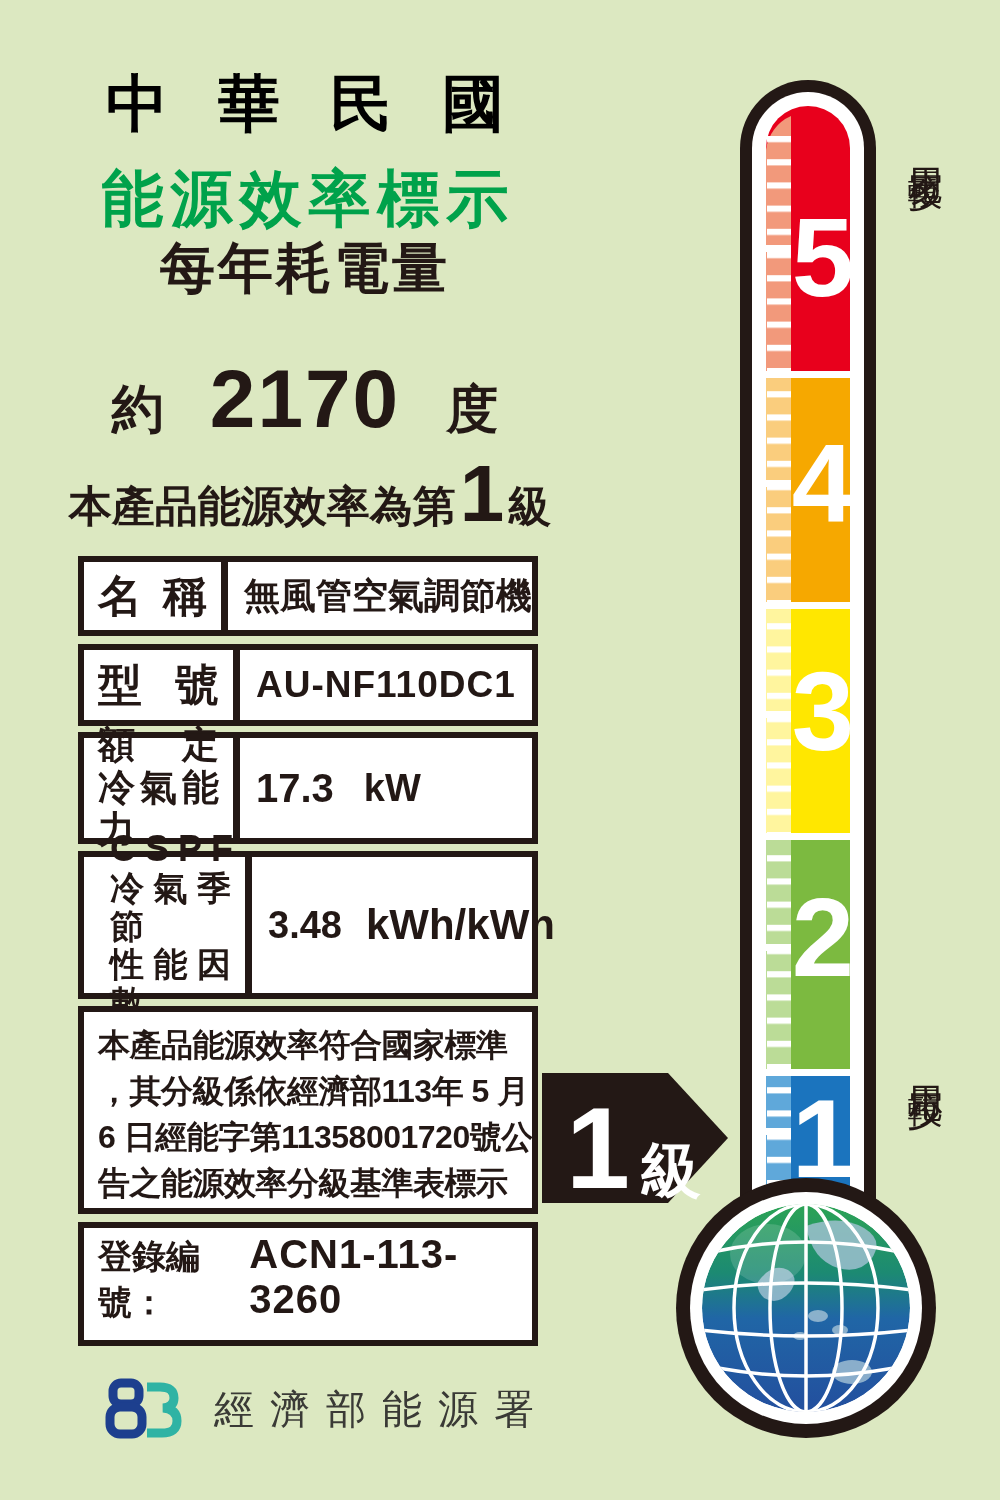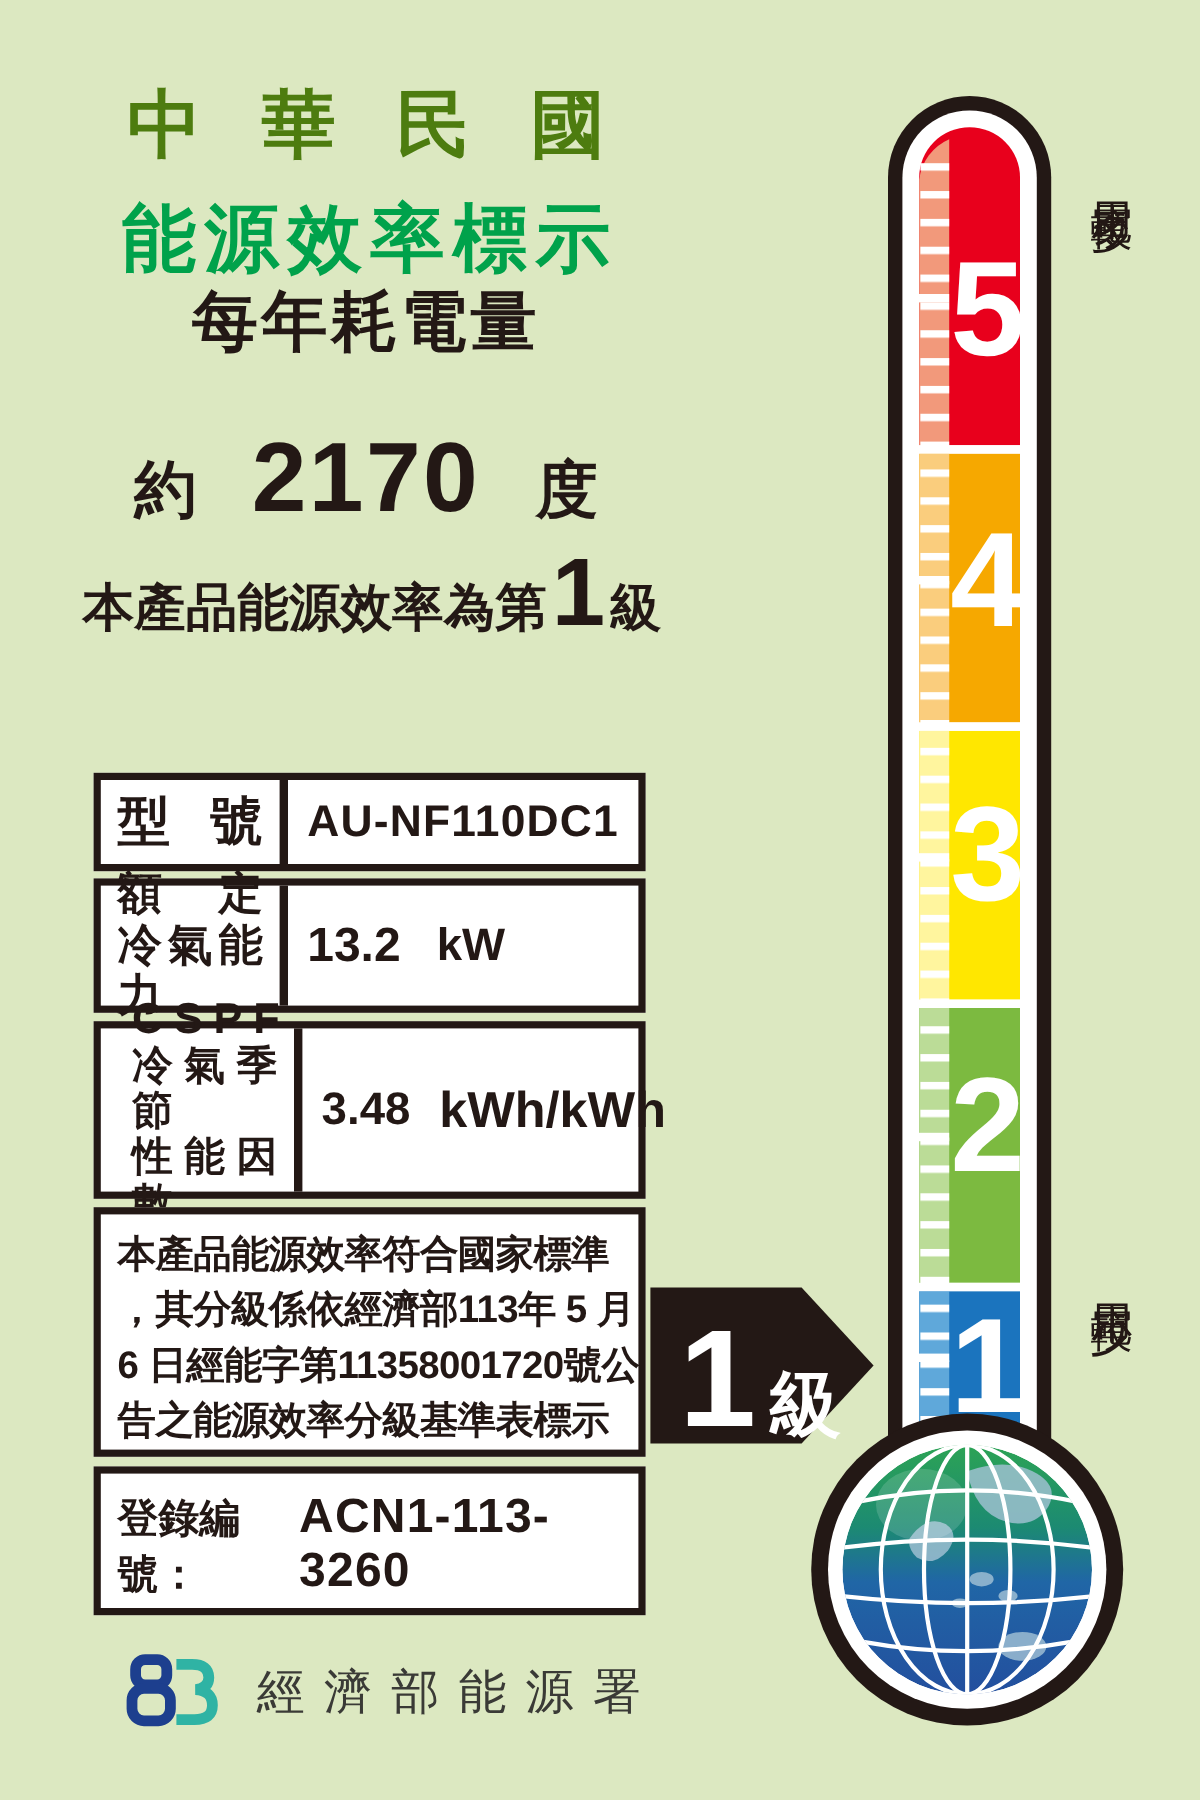--- a/index.html
+++ b/index.html
@@ -1,21 +1,21 @@
 <!DOCTYPE html>
 <html><head>
 <meta charset="utf-8">
 <style>
   html,body{margin:0;padding:0;}
   body{font-family:"Liberation Sans", sans-serif;}
   .page{position:relative;width:1000px;height:1500px;background:#DCE8C1;overflow:hidden;color:#231815;}
 
   
   .hdr{position:absolute;left:55px;width:500px;text-align:center;}
-  .title1{top:62px;font-size:62px;font-weight:700;color:#4d7c0f;letter-spacing:50px;text-indent:50px;white-space:nowrap;}
+  .title1{top:62px;font-size:62px;font-weight:700;color:#000000;letter-spacing:50px;text-indent:50px;white-space:nowrap;}
   .title2{top:142px;font-size:62px;font-weight:700;color:#00A24B;letter-spacing:7px;text-indent:7px;white-space:nowrap;margin-top:15px;}
   .subtitle{top:232px;font-size:55px;font-weight:700;letter-spacing:3px;white-space:nowrap;}
 
   .consump{position:absolute;left:55px;top:352px;width:500px;display:flex;justify-content:center;align-items:baseline;gap:46px;}
   .consump .pre,.consump .unit{font-size:52px;font-weight:700;}
   .consump .val{font-size:82px;font-weight:700;letter-spacing:2px;}
 
   .gradeline{position:absolute;left:70px;top:448px;width:480px;display:flex;justify-content:center;align-items:baseline;white-space:nowrap;}
   .gradeline .pre,.gradeline .suf{font-size:43px;font-weight:700;}
   .gradeline .big{font-size:80px;font-weight:700;margin:0 4px;}
@@ -34,21 +34,21 @@
   .v-num{font-size:40px;font-weight:700;}
   .v-unit{font-size:38px;font-weight:700;margin-left:30px;}
   .v-num2{font-size:38px;font-weight:700;}
   .v-unit2{font-size:42px;font-weight:700;margin-left:24px;}
 
   .row-name{top:556px;height:80px;}
   .row-model{top:644px;height:82px;}
   .row-cap{top:732px;height:112px;}
   .row-cspf{top:851px;height:148px;padding-left:12px;}
   .row-notice{top:1006px;height:208px;display:block;padding:10px 14px;}
-  .row-reg{top:1222px;height:124px;display:block;padding:14px 14px;}
+  .row-reg{top:1222px;height:124px;display:block;padding:4px 14px;}
 
   .notice-line{font-size:32px;font-weight:700;line-height:46px;letter-spacing:-0.5px;white-space:nowrap;}
   .reg-line{display:flex;align-items:baseline;}
   .reg-label{font-size:34px;font-weight:700;}
   .reg-value{font-size:40px;font-weight:700;letter-spacing:1px;}
 
   
   .footer{position:absolute;left:100px;top:1376px;display:flex;align-items:center;}
   .agency{font-size:40px;letter-spacing:16px;color:#3A3A36;margin-left:28px;white-space:nowrap;}
 
@@ -72,37 +72,45 @@
     <span class="val">2170</span>
     <span class="unit">度</span>
   </div>
 
   <div class="gradeline">
     <span class="pre">本產品能源效率為第</span>
     <span class="big">1</span>
     <span class="suf">級</span>
   </div>
 
+  <div class="trow row-name">
+    <div class="lcell">
+      <div class="lab-big jline">名稱</div>
+    </div>
+    <div class="vcell">
+      <span class="v-cjk">無風管空氣調節機</span>
+    </div>
+  </div>
 
   <div class="trow row-model">
     <div class="lcell">
       <div class="lab-big jline">型號</div>
     </div>
     <div class="vcell">
       <span class="v-lat">AU-NF110DC1</span>
     </div>
   </div>
 
   <div class="trow row-cap">
     <div class="lcell">
       <div class="lab-med jline">額定</div>
       <div class="lab-med jline">冷氣能力</div>
     </div>
     <div class="vcell">
-      <span class="v-num">13.2</span>
+      <span class="v-num">17.3</span>
       <span class="v-unit">kW</span>
     </div>
   </div>
 
   <div class="trow row-cspf">
     <div class="lcell">
       <div class="cspfline">CSPF</div>
       <div class="lab-sm jline">冷氣季節</div>
       <div class="lab-sm jline">性能因數</div>
     </div>

